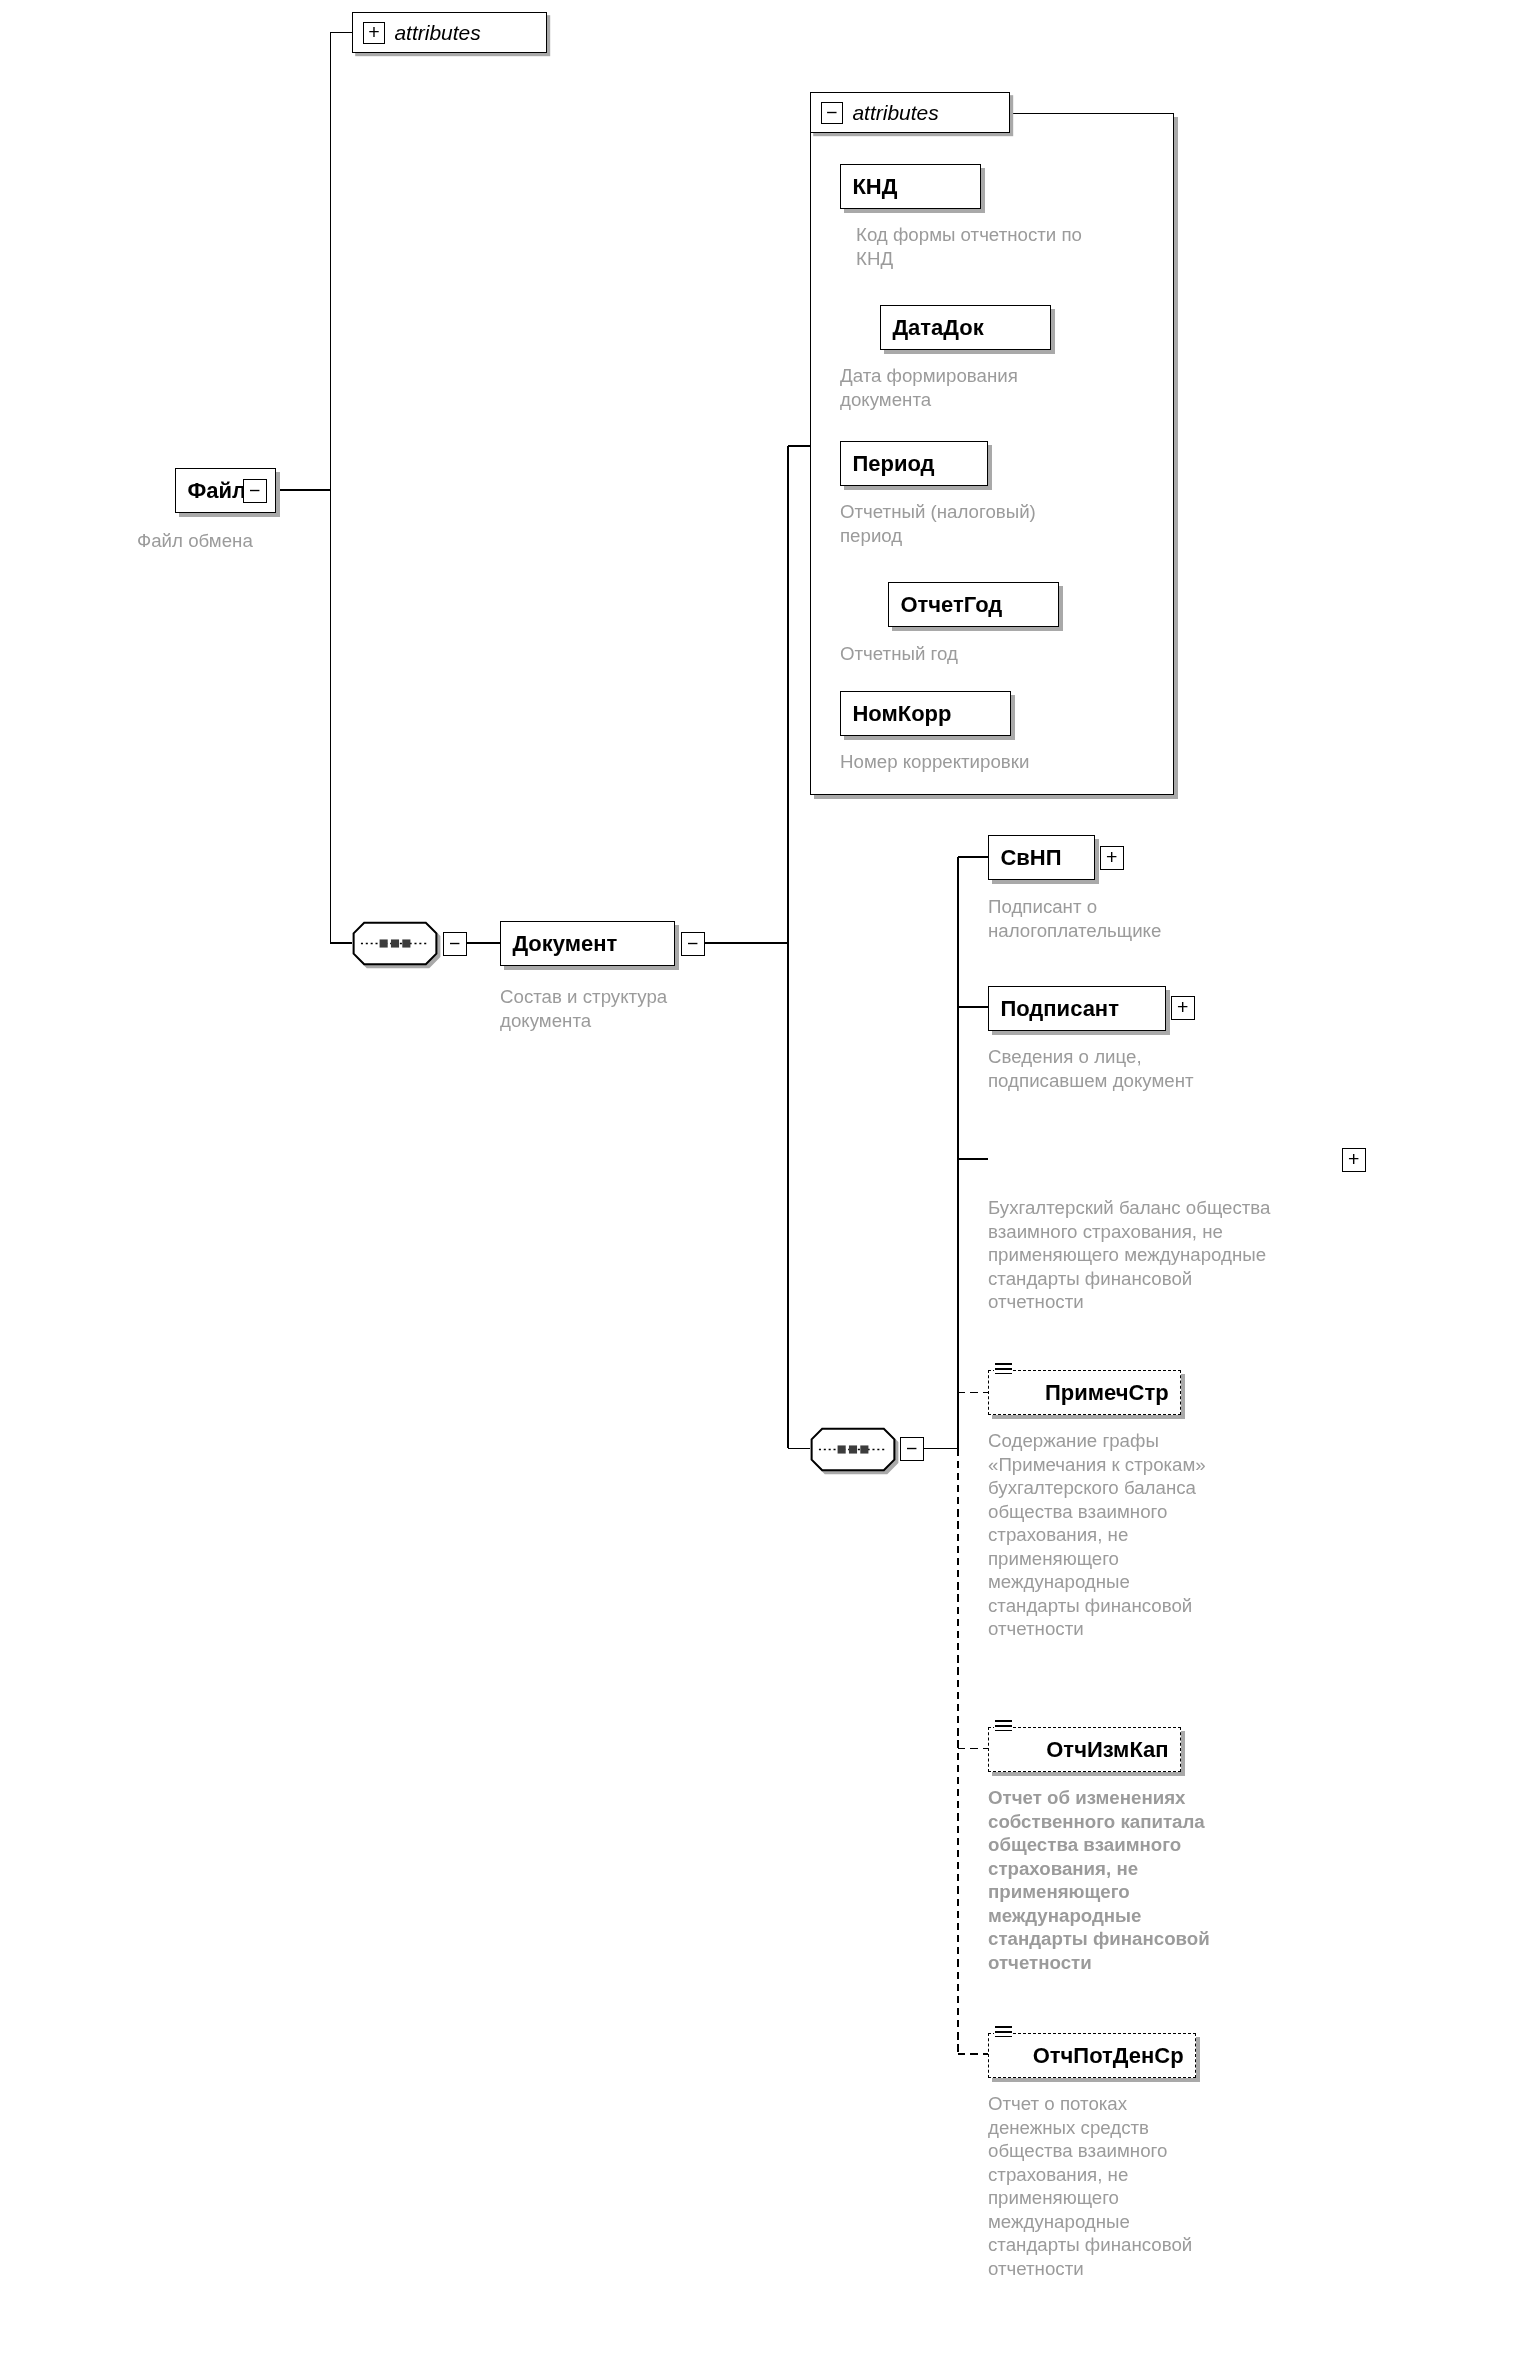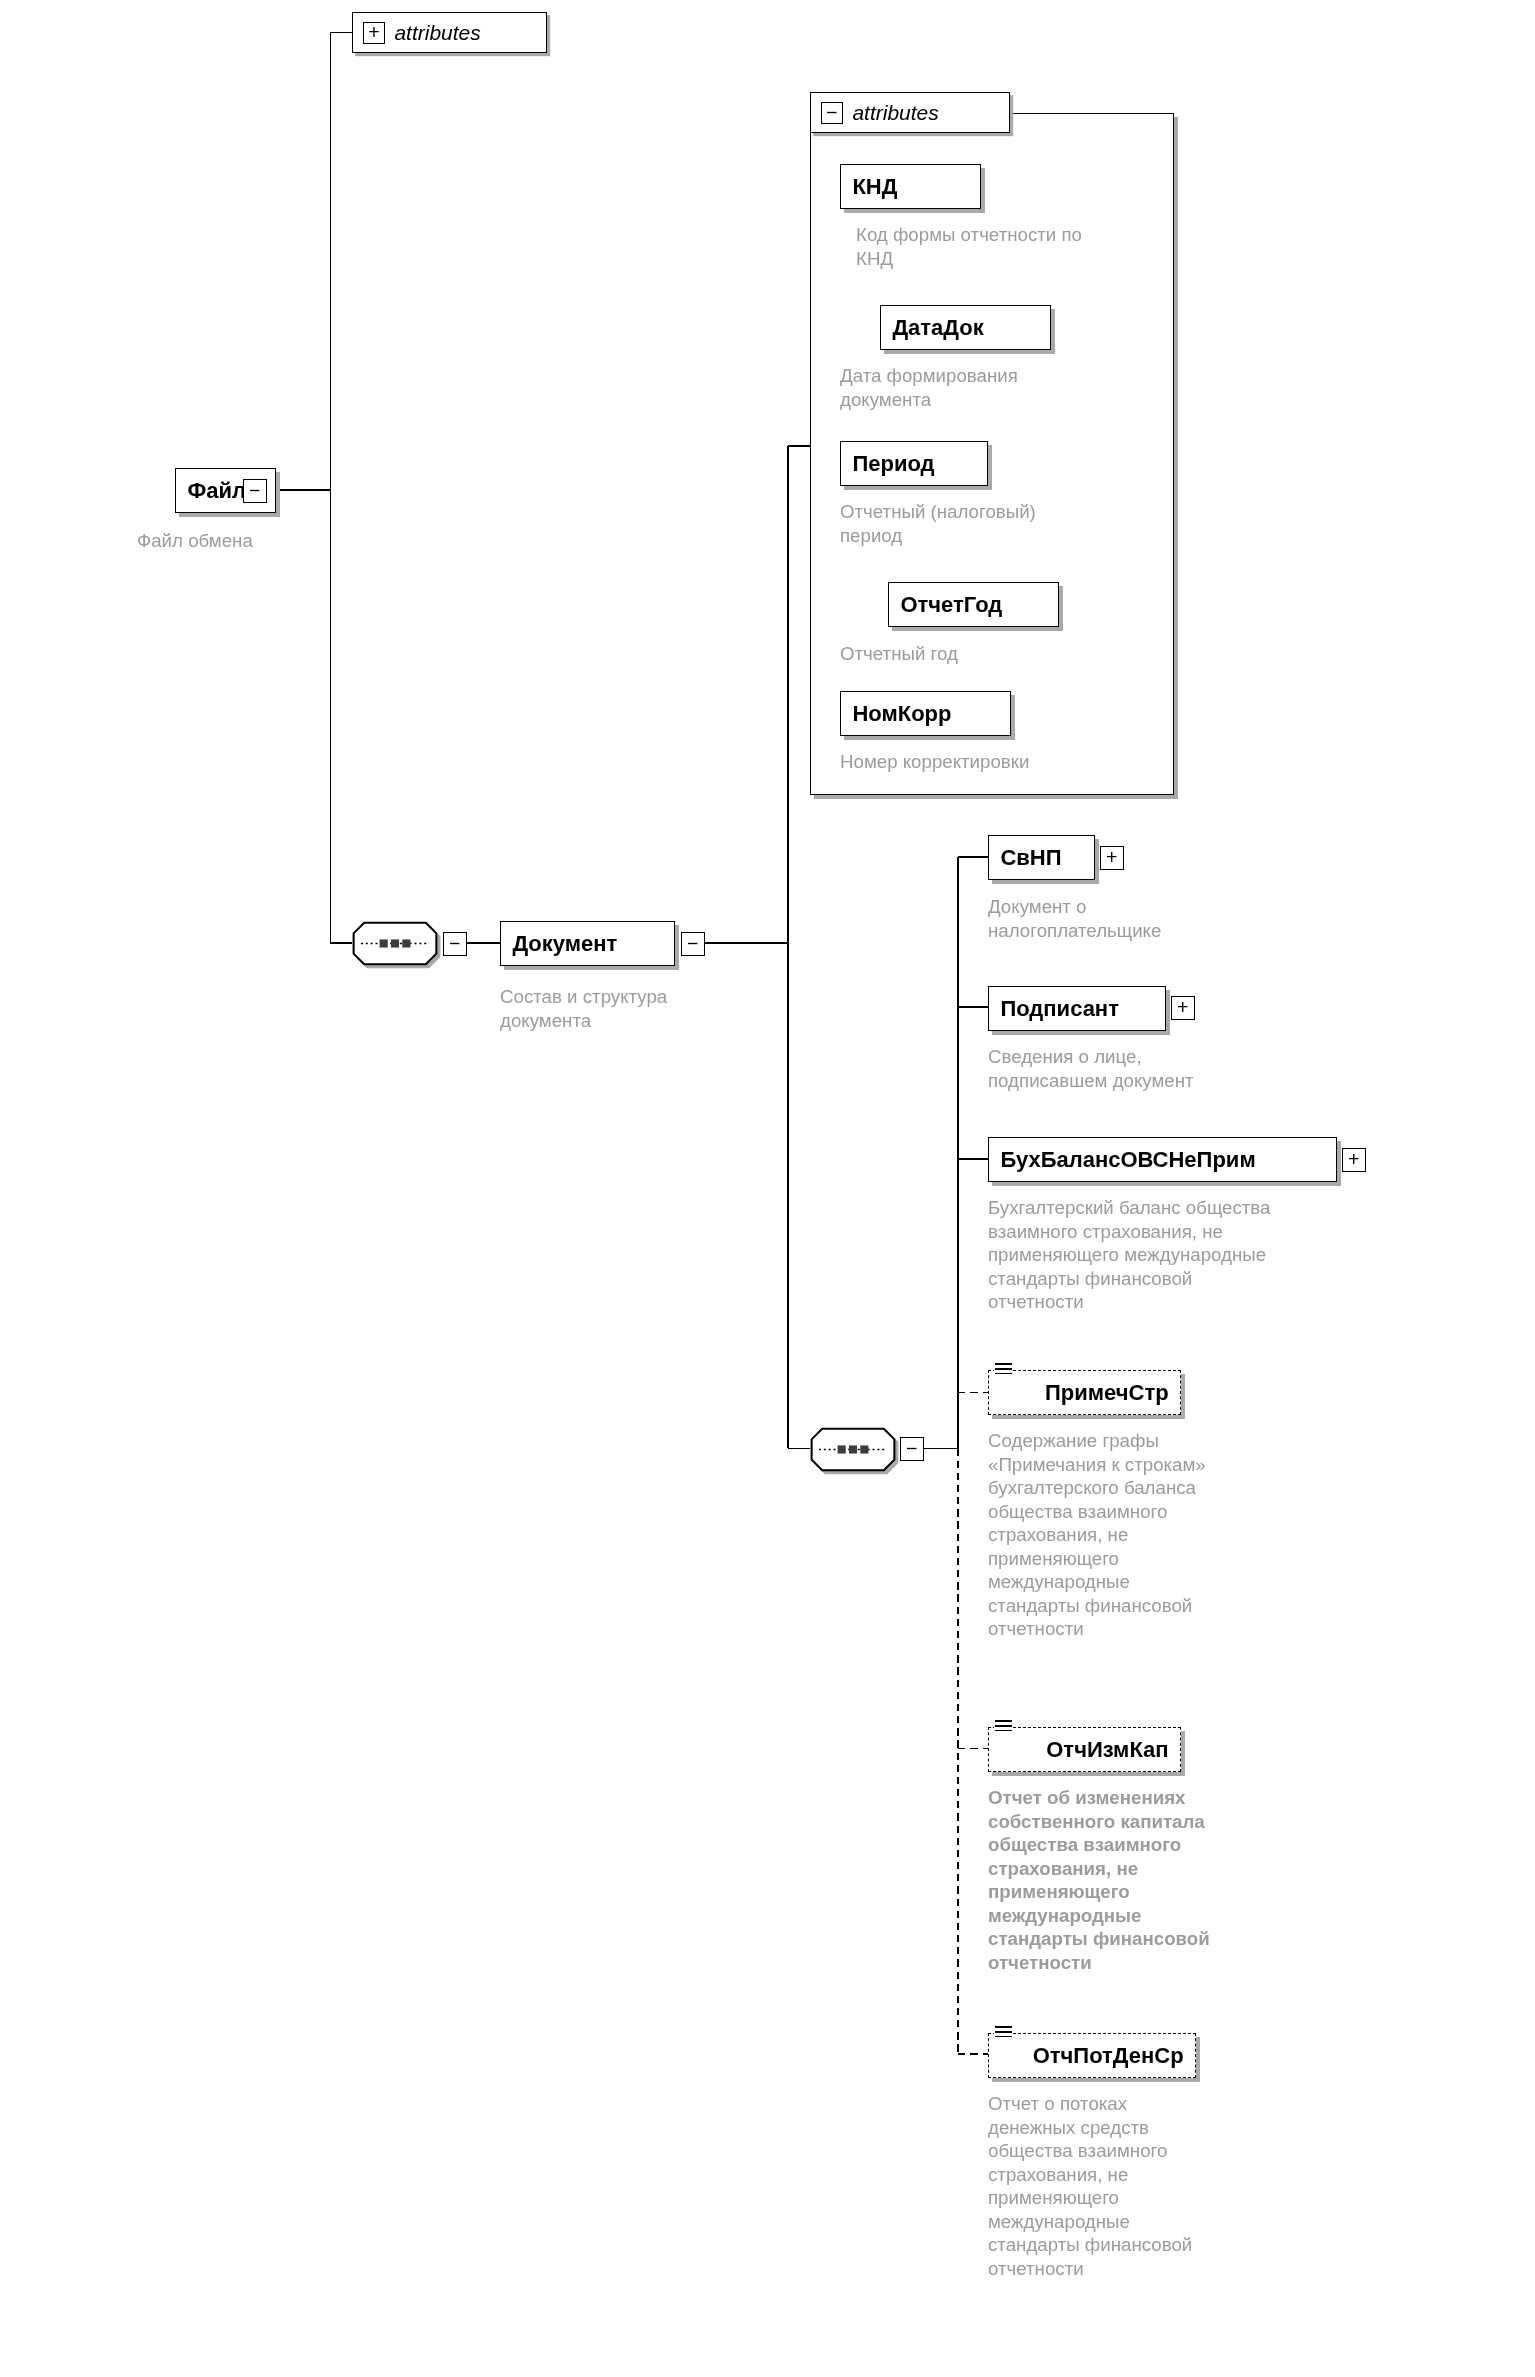--- a/index.html
+++ b/index.html
@@ -139,33 +139,30 @@
       <rect x="48" y="22.5" width="10" height="10" fill="#3c3c3c"></rect>
       <rect x="62" y="22.5" width="10" height="10" fill="#3c3c3c"></rect>
     </svg>
   </div>
   <div class="expander" style="left:900px; top:1437px;">−</div>
 
   <div class="box" style="left:988px; top:835px; width:107px;">
     <span>СвНП</span>
   </div>
   <div class="expander" style="left:1100px; top:846px;">+</div>
-  <div class="caption" style="left:988px; top:895px; width:308px;">Документ о
+  <div class="caption" style="left:988px; top:895px; width:308px;">Подписант о
 налогоплательщике</div>
 
   <div class="box" style="left:988px; top:986px; width:178px;">
     <span>Подписант</span>
   </div>
   <div class="expander" style="left:1171px; top:996px;">+</div>
   <div class="caption" style="left:988px; top:1045px; width:308px;">Сведения о лице,
 подписавшем документ</div>
 
-  <div class="box" style="left:988px; top:1137px; width:349px;">
-    <span>БухБалансОВСНеПрим</span>
-  </div>
   <div class="expander" style="left:1342px; top:1148px;">+</div>
   <div class="caption" style="left:988px; top:1196px; width:357px;">Бухгалтерский баланс общества
 взаимного страхования, не
 применяющего международные
 стандарты финансовой
 отчетности</div>
 
   <div class="box dashed" style="left:988px; top:1370px; width:193px;">
     <i class="txticon"></i>
     <span>ПримечСтр</span>

